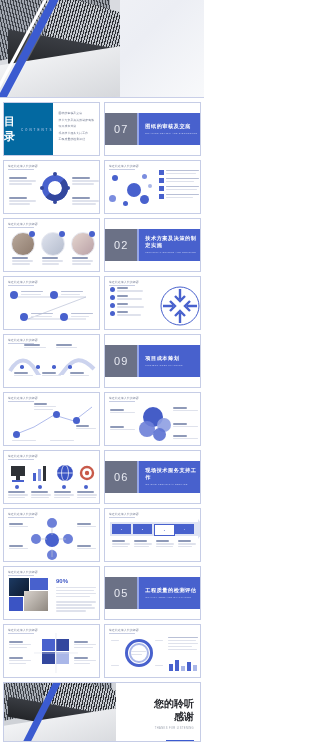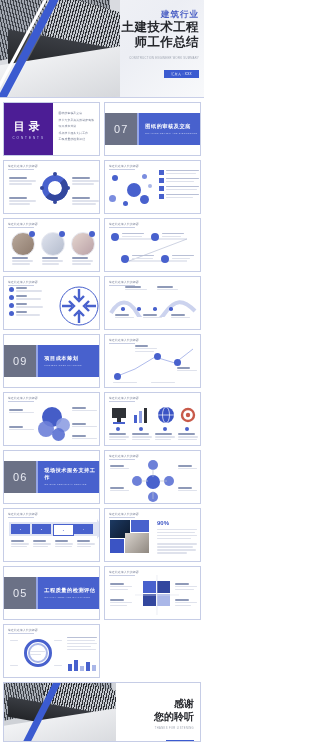--- a/index.html
+++ b/index.html
@@ -104,21 +104,21 @@
     flex:1;height:62%;background:#4861cd;display:flex;flex-direction:column;
     justify-content:center;padding-left:6px;box-sizing:border-box;
     border-left:2px solid #96a6e6;
   }
   .sec-title{color:#fff;font-size:5.2px;font-weight:bold;letter-spacing:.5px;}
   .sec-sub{color:#c3cdf2;font-size:2.4px;margin-top:2px;letter-spacing:.3px;}
 
   
   .toc{display:flex;height:100%;}
   .toc-left{
-    width:52%;background:#4c1d95;display:flex;flex-direction:column;
+    width:52%;background:#0369a1;display:flex;flex-direction:row;
     align-items:center;justify-content:center;
   }
   .toc-cn{color:#fff;font-size:11px;font-weight:bold;letter-spacing:4px;}
   .toc-en{color:#cdd6f5;font-size:3px;letter-spacing:2px;margin-top:2px;}
   .toc-right{flex:1;padding:7px 4px 0 5px;box-sizing:border-box;}
   .toc-item{font-size:2.8px;color:#70788f;line-height:6.5px;letter-spacing:.2px;}
 
   
   .circle{border-radius:50%;}
   .dot{position:absolute;border-radius:50%;background:#4861cd;}
@@ -191,27 +191,20 @@
 
   <div class="cover">
     <div class="cover-photo">
       <div class="roof"></div>
       <div class="ceiling"></div>
       <div class="wall"></div>
       <div class="floor"></div>
     </div>
     <div class="cover-stripe2"></div>
     <div class="cover-stripe"></div>
-    <div class="cover-text">
-      <div class="cover-eyebrow">建筑行业</div>
-      <div class="cover-title">土建技术工程</div>
-      <div class="cover-title">师工作总结</div>
-      <div class="cover-sub">CONSTRUCTION ENGINEER WORK SUMMARY</div>
-      <div class="cover-btn">汇报人：XXX</div>
-    </div>
   </div>
 
   <div class="grid">
 
     <div class="thumb">
       <div class="toc">
         <div class="toc-left">
           <div class="toc-cn">目录</div>
           <div class="toc-en">CONTENTS</div>
         </div>
@@ -328,20 +321,29 @@
           <span class="bar" style="width:21px;margin-top:1.6px;"></span>
           <span class="bar" style="width:17px;margin-top:1.6px;"></span>
         </div>
       <div style="position:absolute;left:68px;top:38px;">
           <span class="bar t" style="width:16px;"></span>
           <span class="bar" style="width:21px;margin-top:1.6px;"></span>
           <span class="bar" style="width:19px;margin-top:1.6px;"></span>
         </div>
     </div>
 
+    <div class="thumb">
+      <div class="sec">
+        <div class="sec-num">02</div>
+        <div class="sec-bar">
+          <div class="sec-title">技术方案及决策的制定实施</div>
+          <div class="sec-sub">TECHNICAL SCHEME AND DECISION</div>
+        </div>
+      </div>
+    </div>
 
     <div class="thumb">
       <div class="t-head">请在此处输入您的标题</div>
       <svg style="position:absolute;left:8px;top:16px;" width="80" height="30">
         <polyline points="6,4 74,4 16,26 74,26" fill="none" stroke="#b9c0d6" stroke-width="0.7"></polyline>
       </svg>
       <div class="dot circle" style="left:6px;top:14px;width:8px;height:8px;"></div>
       <div class="dot circle" style="left:46px;top:14px;width:8px;height:8px;"></div>
       <div class="dot circle" style="left:16px;top:36px;width:8px;height:8px;"></div>
       <div class="dot circle" style="left:56px;top:36px;width:8px;height:8px;"></div>
@@ -717,20 +719,20 @@
 
   <div class="closing">
     <div class="closing-photo">
       <div class="roof2"></div>
       <div class="ceil2"></div>
       <div class="wall2"></div>
       <div class="floor2"></div>
     </div>
     <div class="closing-stripe"></div>
     <div class="closing-text">
+      <div class="closing-cn">您的聆听</div>
       <div class="closing-cn">感谢</div>
-      <div class="closing-cn">您的聆听</div>
       <div class="closing-sub">THANKS FOR LISTENING</div>
       <div class="closing-btn">汇报人：XXX</div>
     </div>
   </div>
 
 </div>
 
 </body></html>

